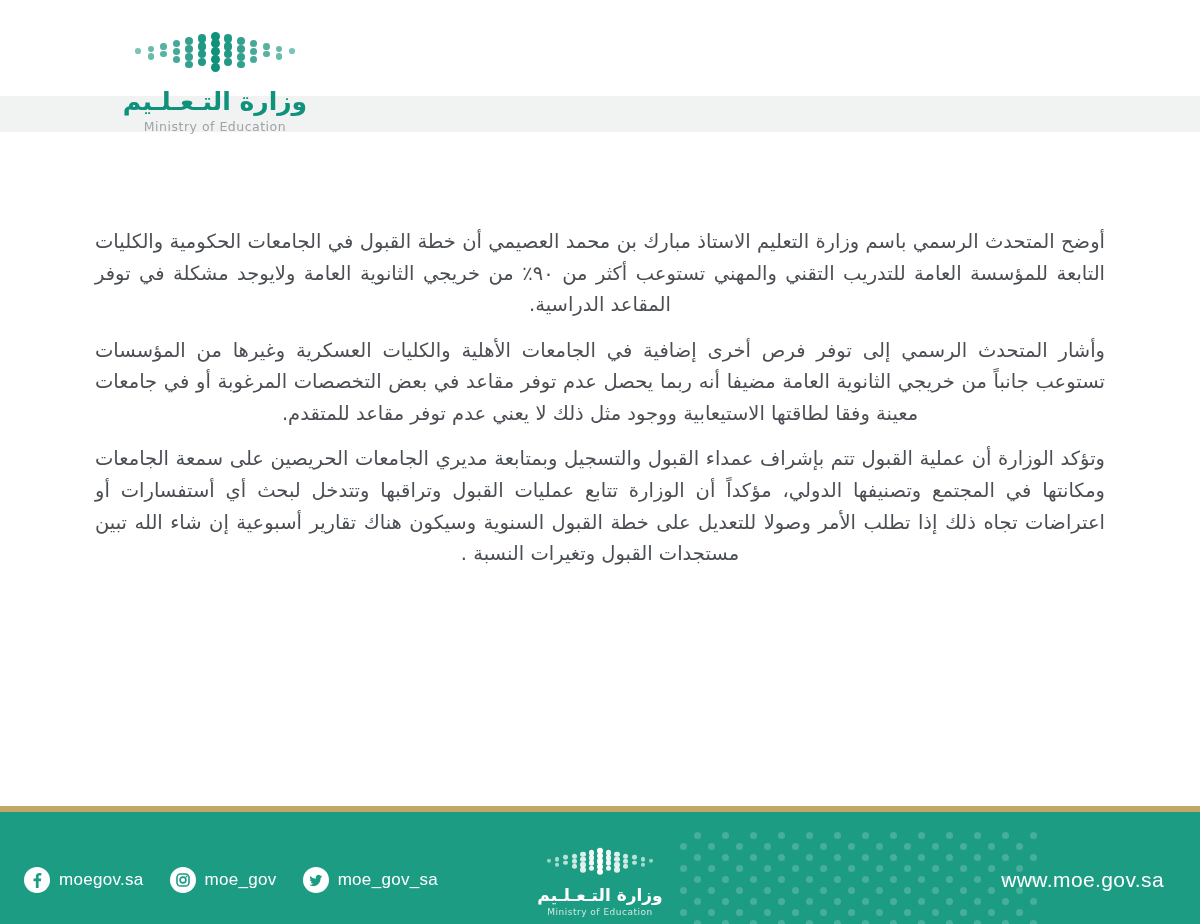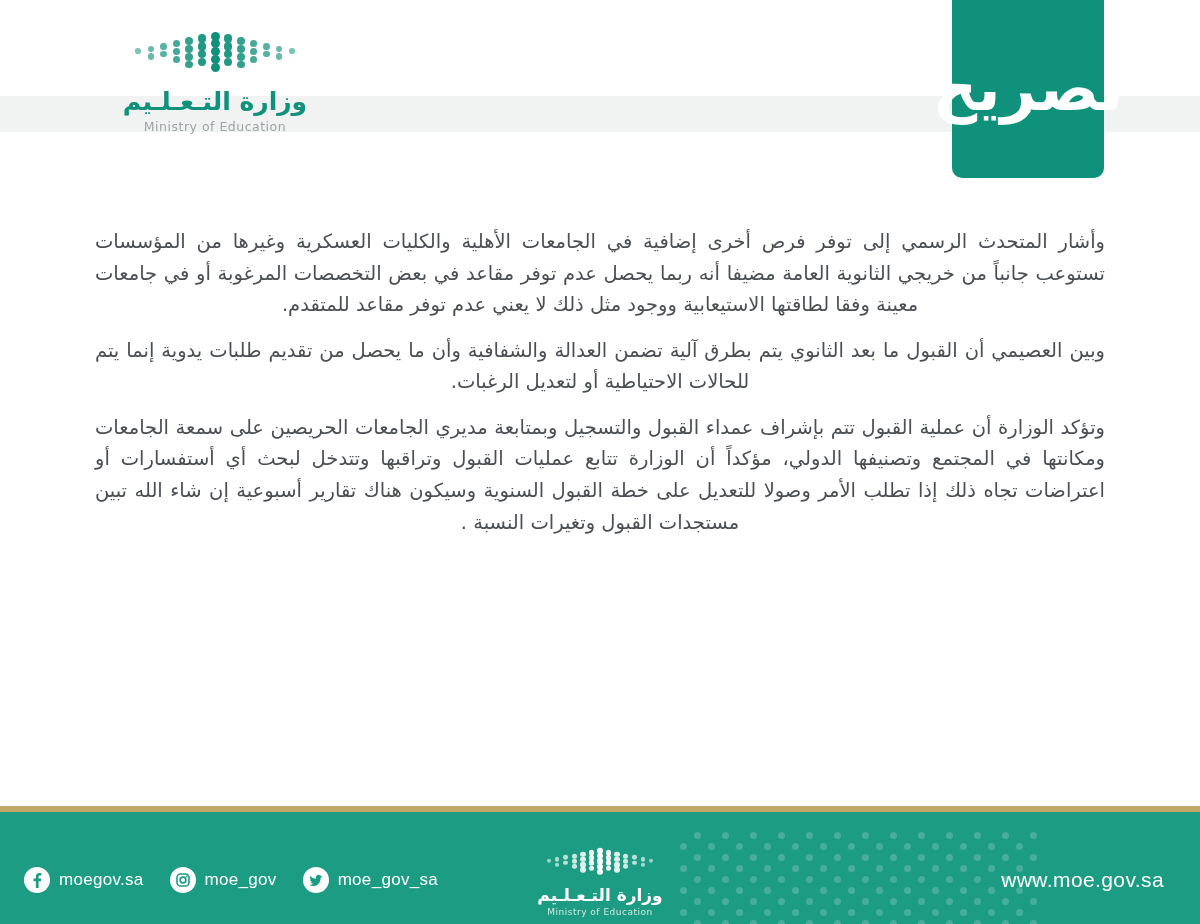--- a/index.html
+++ b/index.html
@@ -227,23 +227,20 @@
     border-radius: 50%;
     background: #ffffff;
   }
 </style>
 </head>
 <body>
 
 <div class="top-area">
   <div class="top-band"></div>
 
-  <div class="tag-badge">
-    <span class="tag-badge-text">تصريح</span>
-  </div>
 
   <div class="moe-logo-top">
     <div class="dot-emblem" id="emblem-top">
         <i style="width: 5.625px; height: 5.625px; left: 10.0446px; top: 22.4px; opacity: 0.55;"></i>
         <i style="width: 6.1875px; height: 6.1875px; left: 22.6205px; top: 19.6px; opacity: 0.63;"></i>
         <i style="width: 6.1875px; height: 6.1875px; left: 22.6205px; top: 27.4px; opacity: 0.63;"></i>
         <i style="width: 6.75px; height: 6.75px; left: 35.1964px; top: 16.8px; opacity: 0.7;"></i>
         <i style="width: 6.75px; height: 6.75px; left: 35.1964px; top: 24.6px; opacity: 0.7;"></i>
         <i style="width: 7.3125px; height: 7.3125px; left: 47.7723px; top: 14px; opacity: 0.78;"></i>
         <i style="width: 7.3125px; height: 7.3125px; left: 47.7723px; top: 21.8px; opacity: 0.78;"></i>
@@ -278,22 +275,22 @@
         <i style="width: 6.1875px; height: 6.1875px; left: 151.192px; top: 27.4px; opacity: 0.63;"></i>
         <i style="width: 5.625px; height: 5.625px; left: 164.33px; top: 22.4px; opacity: 0.55;"></i>
       </div>
     <div class="moe-ar">وزارة التـعـلـيم</div>
     <div class="moe-en">Ministry of Education</div>
   </div>
 </div>
 
 <div class="article">
   <div class="paragraphs">
+    <p>أوضح المتحدث الرسمي باسم وزارة التعليم الاستاذ مبارك بن محمد العصيمي أن خطة القبول في الجامعات الحكومية والكليات التابعة للمؤسسة العامة للتدريب التقني والمهني تستوعب أكثر من ٩٠٪ من خريجي الثانوية العامة ولايوجد مشكلة في توفر المقاعد الدراسية.</p>
     <p>وأشار المتحدث الرسمي إلى توفر فرص أخرى إضافية في الجامعات الأهلية والكليات العسكرية وغيرها من المؤسسات تستوعب جانباً من خريجي الثانوية العامة مضيفا أنه ربما يحصل عدم توفر مقاعد في بعض التخصصات المرغوبة أو في جامعات معينة وفقا لطاقتها الاستيعابية ووجود مثل ذلك لا يعني عدم توفر مقاعد للمتقدم.</p>
-    <p>وبين العصيمي أن القبول ما بعد الثانوي يتم بطرق آلية تضمن العدالة والشفافية وأن ما يحصل من تقديم طلبات يدوية إنما يتم للحالات الاحتياطية أو لتعديل الرغبات.</p>
     <p>وتؤكد الوزارة أن عملية القبول تتم بإشراف عمداء القبول والتسجيل وبمتابعة مديري الجامعات الحريصين على سمعة الجامعات ومكانتها في المجتمع وتصنيفها الدولي، مؤكداً أن الوزارة تتابع عمليات القبول وتراقبها وتتدخل لبحث أي أستفسارات أو اعتراضات تجاه ذلك إذا تطلب الأمر وصولا للتعديل على خطة القبول السنوية وسيكون هناك تقارير أسبوعية إن شاء الله تبين مستجدات القبول وتغيرات النسبة .</p>
   </div>
 </div>
 
 <div class="footer-line"></div>
 <div class="footer">
   <div class="footer-inner">
     <div class="footer-dots" id="footer-dots">
         <i style="left: 14px; top: 0px;"></i>
         <i style="left: 42px; top: 0px;"></i>

